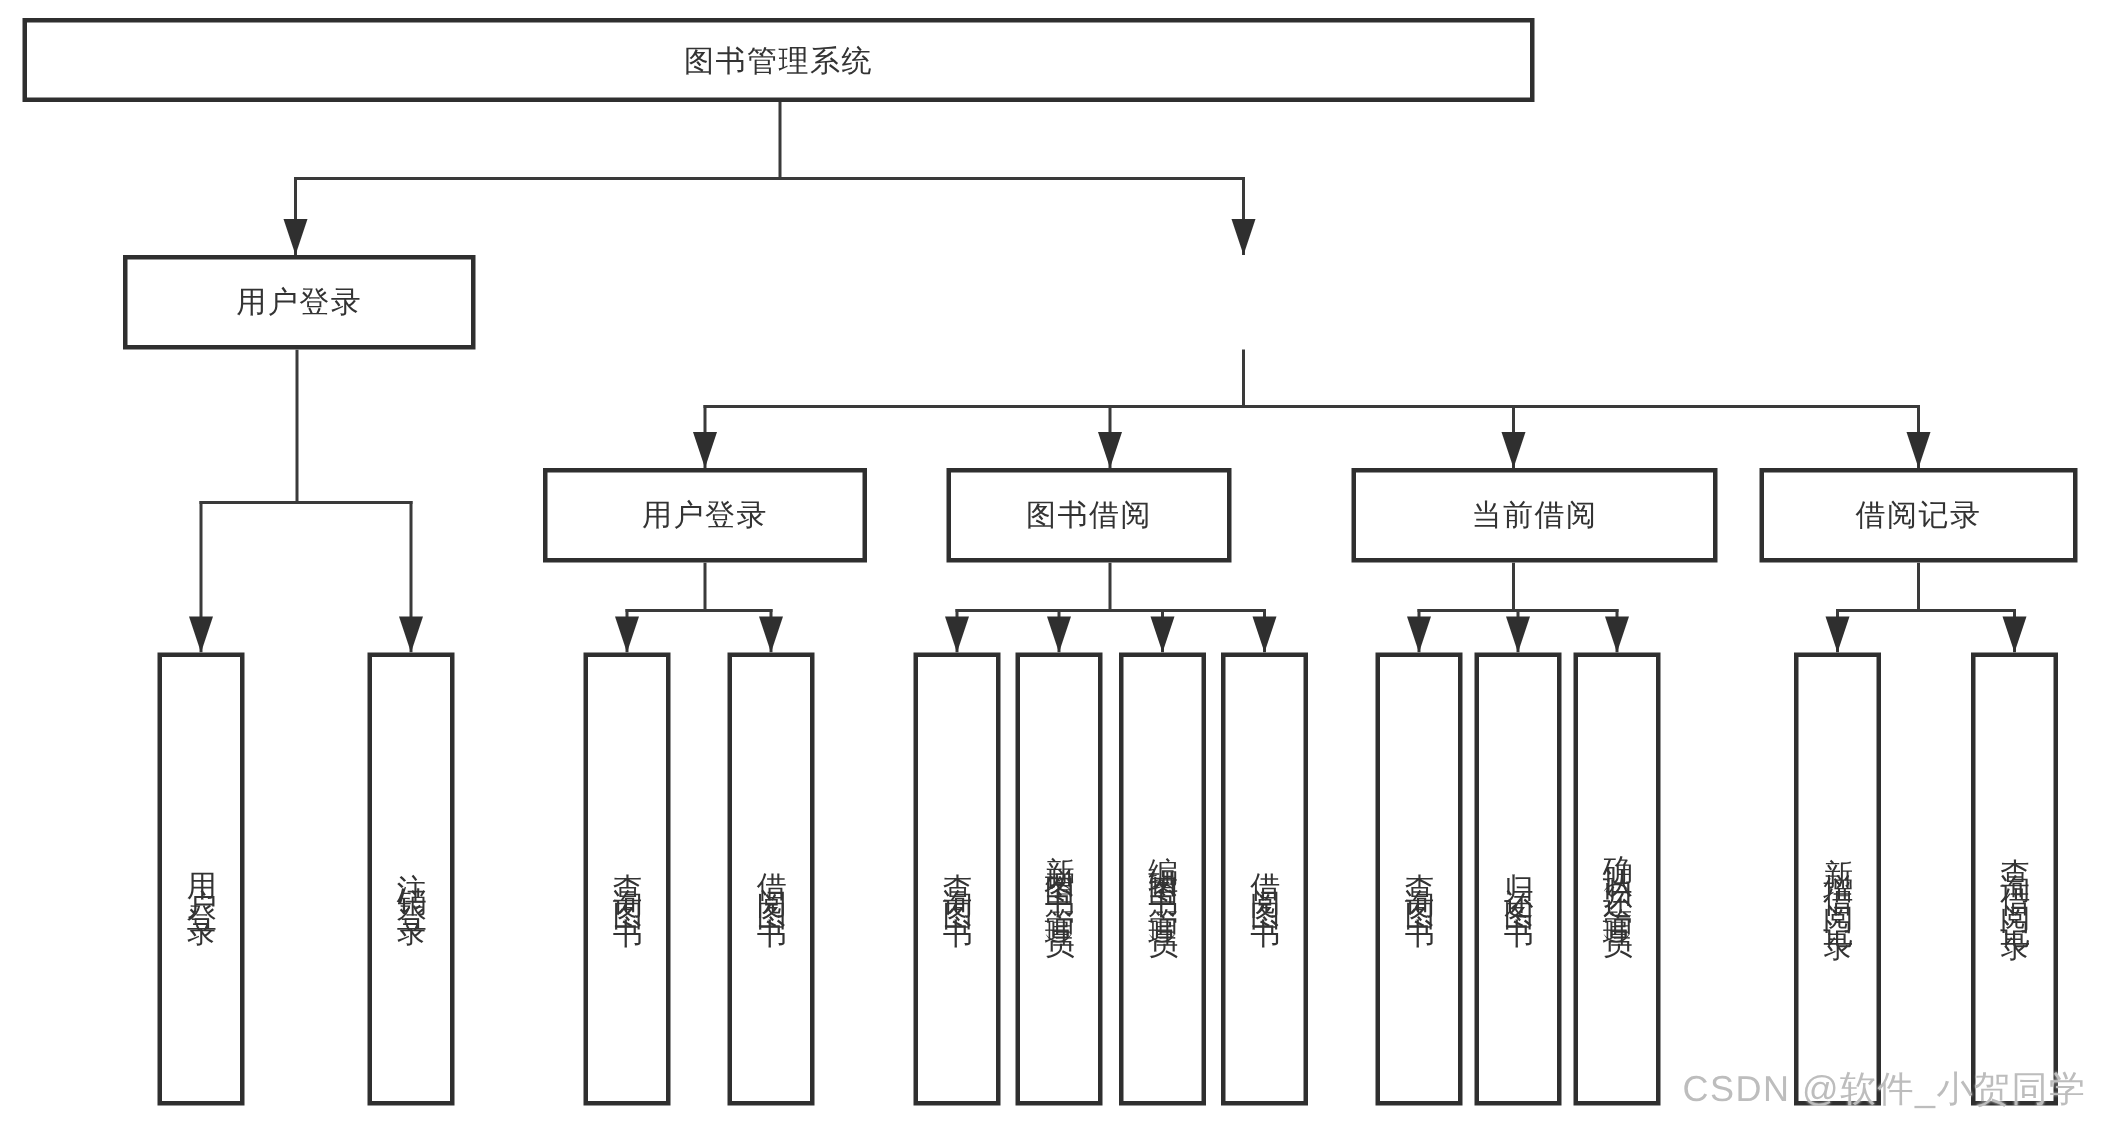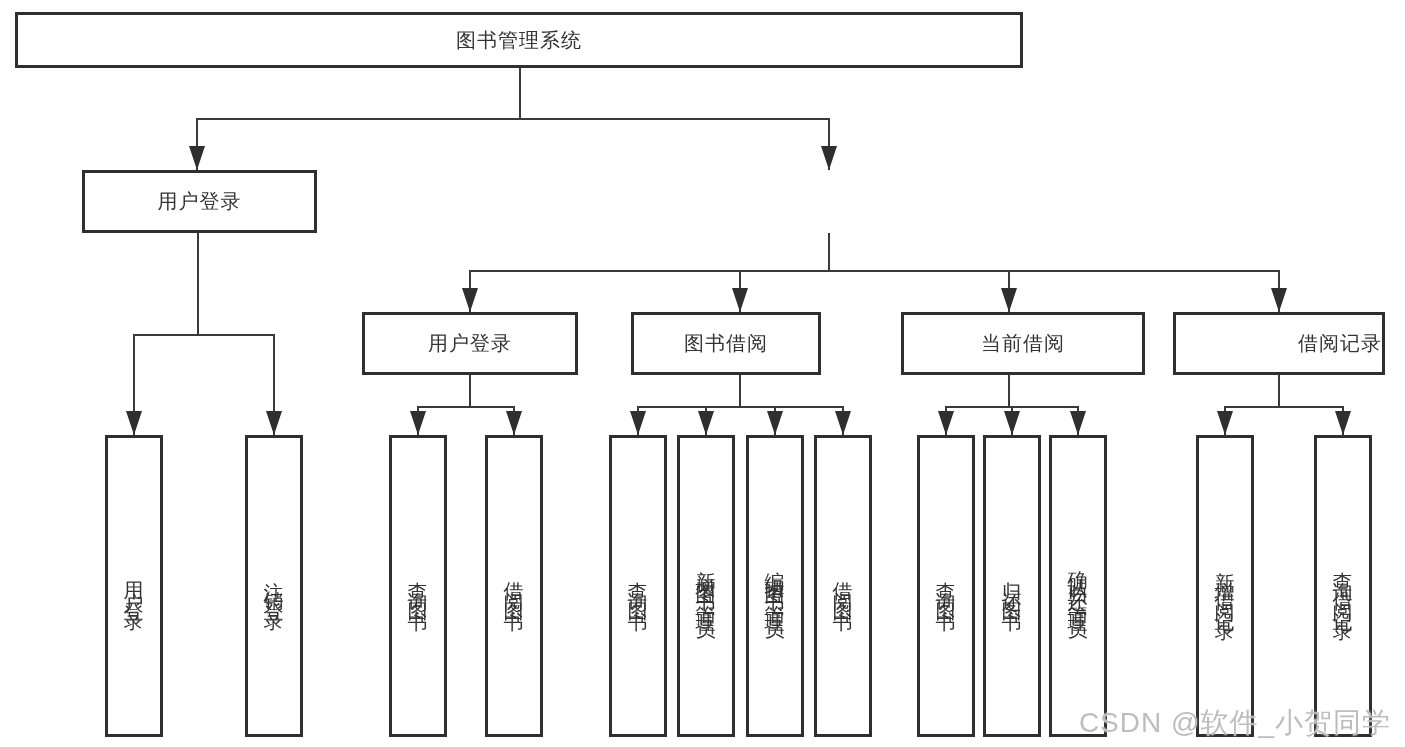--- a/index.html
+++ b/index.html
@@ -38,21 +38,21 @@
     width: 0; height: 0;
     border-left: 8px solid transparent;
     border-right: 8px solid transparent;
     border-top: 24px solid #2f2f2f;
     z-index: 1;
   }
   .watermark {
     position: absolute;
     right: 14px;
     bottom: 5px;
-    font-size: 28px;
+    font-size: 24px;
     color: #bdbdbd;
     letter-spacing: 1px;
     z-index: 3;
     text-shadow: 0 0 2px #ffffff;
   }
 </style>
 </head>
 <body>
 
 <div class="canvas">
@@ -130,21 +130,21 @@
   </div>
 
   <div class="box" style="left:631px; top:312px; width:190px; height:63px;">
     <span>图书借阅</span>
   </div>
 
   <div class="box" style="left:901px; top:312px; width:244px; height:63px;">
     <span>当前借阅</span>
   </div>
 
-  <div class="box" style="left:1173px; top:312px; width:212px; height:63px;justify-content:flex-end;">
+  <div class="box" style="left:1173px; top:312px; width:212px; height:63px;">
     <span>借阅记录</span>
   </div>
 
   <div class="box vbox" style="left:105px; top:435px; width:58px; height:302px;">
     <span>用户登录</span>
   </div>
   <div class="box vbox" style="left:245px; top:435px; width:58px; height:302px;">
     <span>注销登录</span>
   </div>
 

